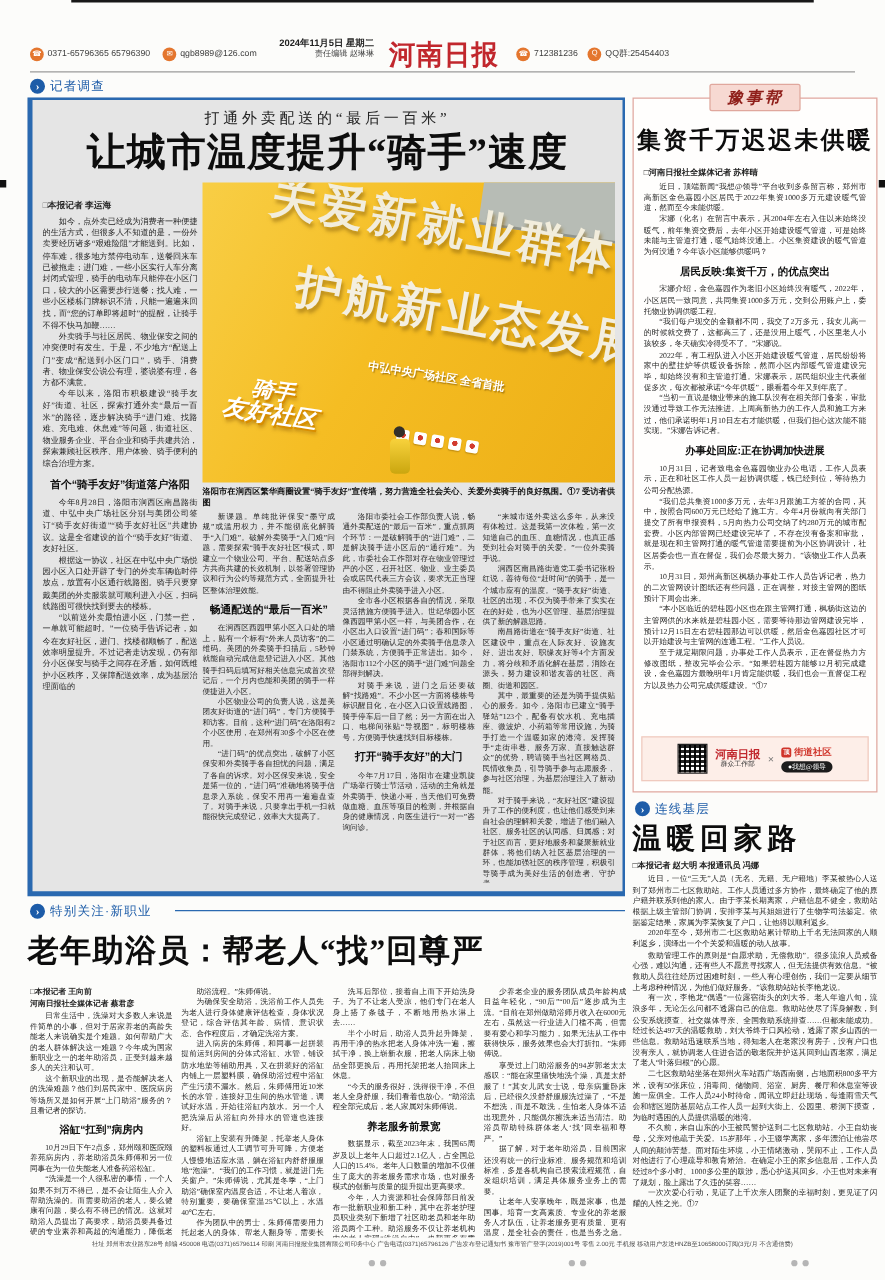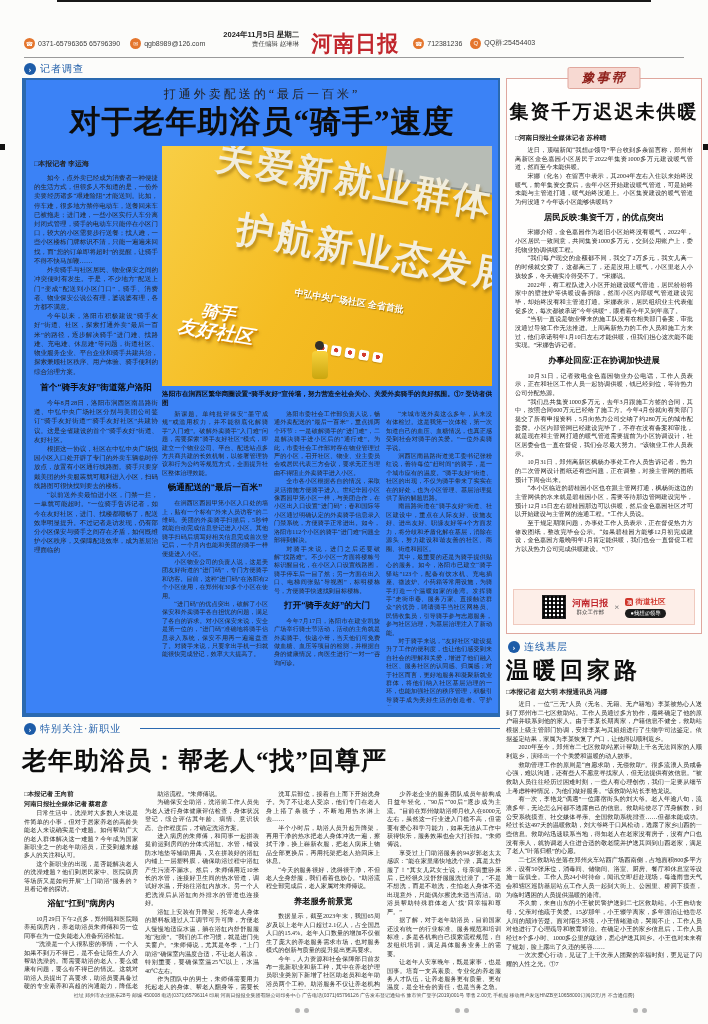--- a/index.html
+++ b/index.html
@@ -33,21 +33,21 @@
 
 
 .tagrow{display:flex;align-items:center;gap:4px}
 .tag-ic{display:inline-flex;align-items:center;justify-content:center;width:12px;height:12px;border-radius:50%;
   background:#1d5ca8;color:#fff;font-size:9px;font-weight:bold;line-height:1}
 .tag-lb{color:#1d5ca8;font-weight:normal;font-size:10px;letter-spacing:1px;
   font-family:"Liberation Sans","DejaVu Sans",sans-serif}
 .tagline{height:1px;background:#2a69b0}
 
 
-.bluebox{left:22px;top:78px;width:478px;height:639px;background:#3b82f6;
+.bluebox{left:22px;top:78px;width:478px;height:639px;background:#e5e5e5;
   border:2px solid #2a69b0;border-left-width:4px;border-bottom-width:4px}
 .kicker{top:6px;left:0;width:100%;text-align:center;font-size:12px;letter-spacing:3px;color:#222}
 .headline1{top:21px;left:0;width:100%;text-align:center;font-size:31px;font-weight:bold;
   letter-spacing:1px;color:#0d0d0d}
 .col{overflow:hidden;text-align:justify;color:#262626}
 .mcol1{left:8px;top:80px;width:124px;height:560px;font-size:6.5px;line-height:1.42}
 .mcolA{left:136px;top:330px;width:106px;height:296px;font-size:6.1px;line-height:1.38}
 .mcolB{left:248px;top:330px;width:106px;height:296px;font-size:6.1px;line-height:1.38}
 .mcolC{left:360px;top:330px;width:106px;height:296px;font-size:6.1px;line-height:1.38}
 .para{text-indent:2em}
@@ -161,21 +161,21 @@
   </div>
   <div class="abs mastline"></div>
 
   <div class="abs tagrow" style="left:24px;top:62px">
     <span class="tag-ic">›</span>
     <span class="tag-lb">记者调查</span>
   </div>
 
   <div class="abs bluebox">
     <div class="abs kicker">打通外卖配送的“最后一百米”</div>
-    <div class="abs headline1">对于老年助浴员“骑手”速度</div>
+    <div class="abs headline1">让城市温度提升“骑手”速度</div>
 
     <div class="abs col mcol1">
         <div class="byl">□本报记者 李运海</div>
         <div class="para">如今，点外卖已经成为消费者一种便捷的生活方式，但很多人不知道的是，一份外卖要经历诸多“艰难险阻”才能送到。比如，停车难，很多地方禁停电动车，送餐回来车已被拖走；进门难，一些小区实行人车分离封闭式管理，骑手的电动车只能停在小区门口，较大的小区需要步行送餐；找人难，一些小区楼栋门牌标识不清，只能一遍遍来回找，而“您的订单即将超时”的提醒，让骑手不得不快马加鞭……</div>
         <div class="para">外卖骑手与社区居民、物业保安之间的冲突便时有发生。于是，不少地方“配送上门”变成“配送到小区门口”，骑手、消费者、物业保安公说公有理，婆说婆有理，各方都不满意。</div>
         <div class="para">今年以来，洛阳市积极建设“骑手友好”街道、社区，探索打通外卖“最后一百米”的路径，逐步解决骑手“进门难、找路难、充电难、休息难”等问题，街道社区、物业服务企业、平台企业和骑手共建共治，探索兼顾社区秩序、用户体验、骑手便利的综合治理方案。</div>
         <div class="subhead">首个“骑手友好”街道落户洛阳</div>
         <div class="para">今年8月28日，洛阳市涧西区南昌路街道、中弘中央广场社区分别与美团公司签订“骑手友好街道”“骑手友好社区”共建协议。这是全省建设的首个“骑手友好”街道、友好社区。</div>
         <div class="para">根据这一协议，社区在中弘中央广场悦园小区入口处开辟了专门的外卖车辆临时停放点，放置有小区通行线路图。骑手只要穿戴美团的外卖服装就可顺利进入小区，扫码线路图可很快找到要去的楼栋。</div>
         <div class="para">“以前送外卖最怕进小区，门禁一拦，一单就可能超时。”一位骑手告诉记者，如今在友好社区，进门、找楼都顺畅了，配送效率明显提升。不过记者走访发现，仍有部分小区保安与骑手之间存在矛盾，如何既维护小区秩序，又保障配送效率，成为基层治理面临的</div>

